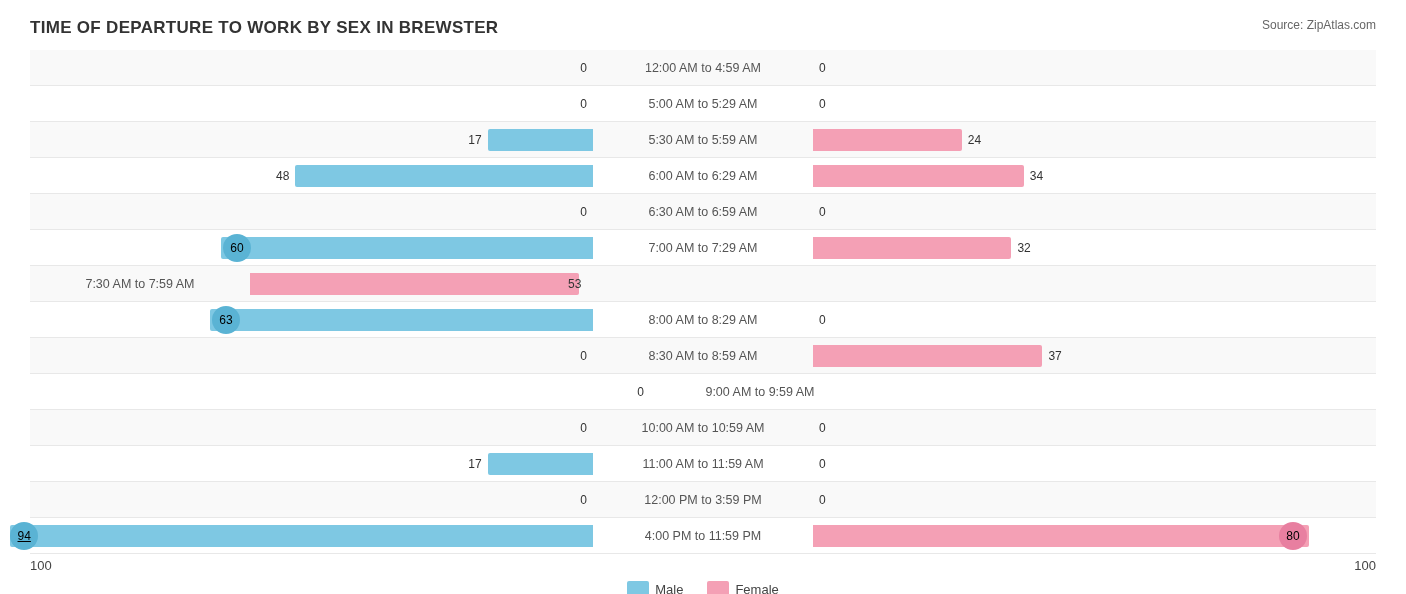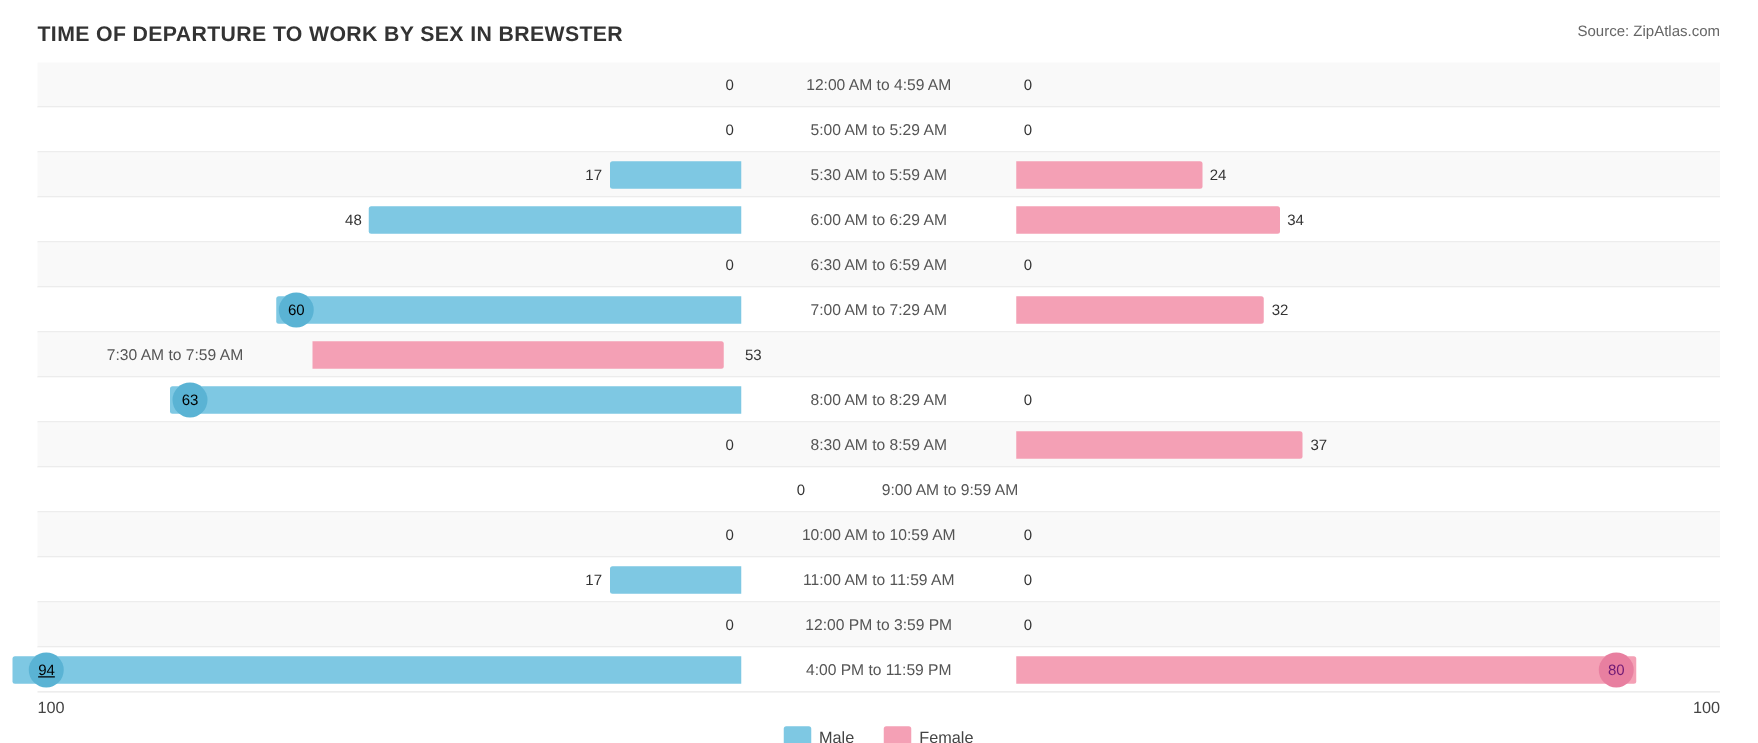--- a/index.html
+++ b/index.html
@@ -110,21 +110,21 @@
       width: 28px;
       height: 28px;
       display: flex;
       align-items: center;
       justify-content: center;
       position: absolute;
       z-index: 3;
     }
     .val-on-bar-female {
       font-size: 12px;
-      color: #701a75;
+      color: #000000;
       background: #e87fa0;
       border-radius: 50%;
       width: 28px;
       height: 28px;
       display: flex;
       align-items: center;
       justify-content: center;
       position: absolute;
       z-index: 3;
     }
@@ -246,26 +246,26 @@
         <div class="center-label">7:00 AM to 7:29 AM</div>
         <div class="right-section">
           <div class="bar-female" style="width: 198.4px; left: 0px;"></div>
           <div class="val-female" style="left: 204.4px; top: 50%; transform: translateY(-50%);">32</div>
         </div>
       </div>
       <div class="row">
         <div class="center-label">7:30 AM to 7:59 AM</div>
         <div class="right-section">
           <div class="bar-female" style="width: 328.6px; left: 0px;"></div>
-          <div class="val-female" style="left: 346px; top: 50%; transform: translateY(-50%);">53</div>
-        </div>
-      </div>
-      <div class="row">
-        <div class="left-section">
-          <div class="bar-male" style="width: 457px; right: 0px;">
+          <div class="val-female" style="left: 318px; top: 50%; transform: translateY(-50%);">53</div>
+        </div>
+      </div>
+      <div class="row">
+        <div class="left-section">
+          <div class="bar-male" style="width: 383px; right: 0px;">
             <div class="val-on-bar" style="left: 2px; top: 50%; transform: translateY(-50%);">63</div>
           </div>
         </div>
         <div class="center-label">8:00 AM to 8:29 AM</div>
         <div class="right-section">
           <div class="val-female" style="left: 6px; top: 50%; transform: translateY(-50%);">0</div>
         </div>
       </div>
       <div class="row">
         <div class="left-section">
@@ -307,21 +307,21 @@
           <div class="val-male" style="right: 6px; top: 50%; transform: translateY(-50%);">0</div>
         </div>
         <div class="center-label">12:00 PM to 3:59 PM</div>
         <div class="right-section">
           <div class="val-female" style="left: 6px; top: 50%; transform: translateY(-50%);">0</div>
         </div>
       </div>
       <div class="row">
         <div class="left-section">
           <div class="bar-male" style="width: 582.8px; right: 0px;">
-            <div class="val-on-bar" style="left: 13px; top: 50%; transform: translateY(-50%); text-decoration: underline;">94</div>
+            <div class="val-on-bar" style="left: 0; top: 50%; transform: translateY(-50%); text-decoration: underline;">94</div>
           </div>
         </div>
         <div class="center-label">4:00 PM to 11:59 PM</div>
         <div class="right-section">
           <div class="bar-female" style="width: 496px; left: 0px;">
             <div class="val-on-bar-female" style="right: 2px; top: 50%; transform: translateY(-50%);">80</div>
           </div>
         </div>
       </div>
     </div>

